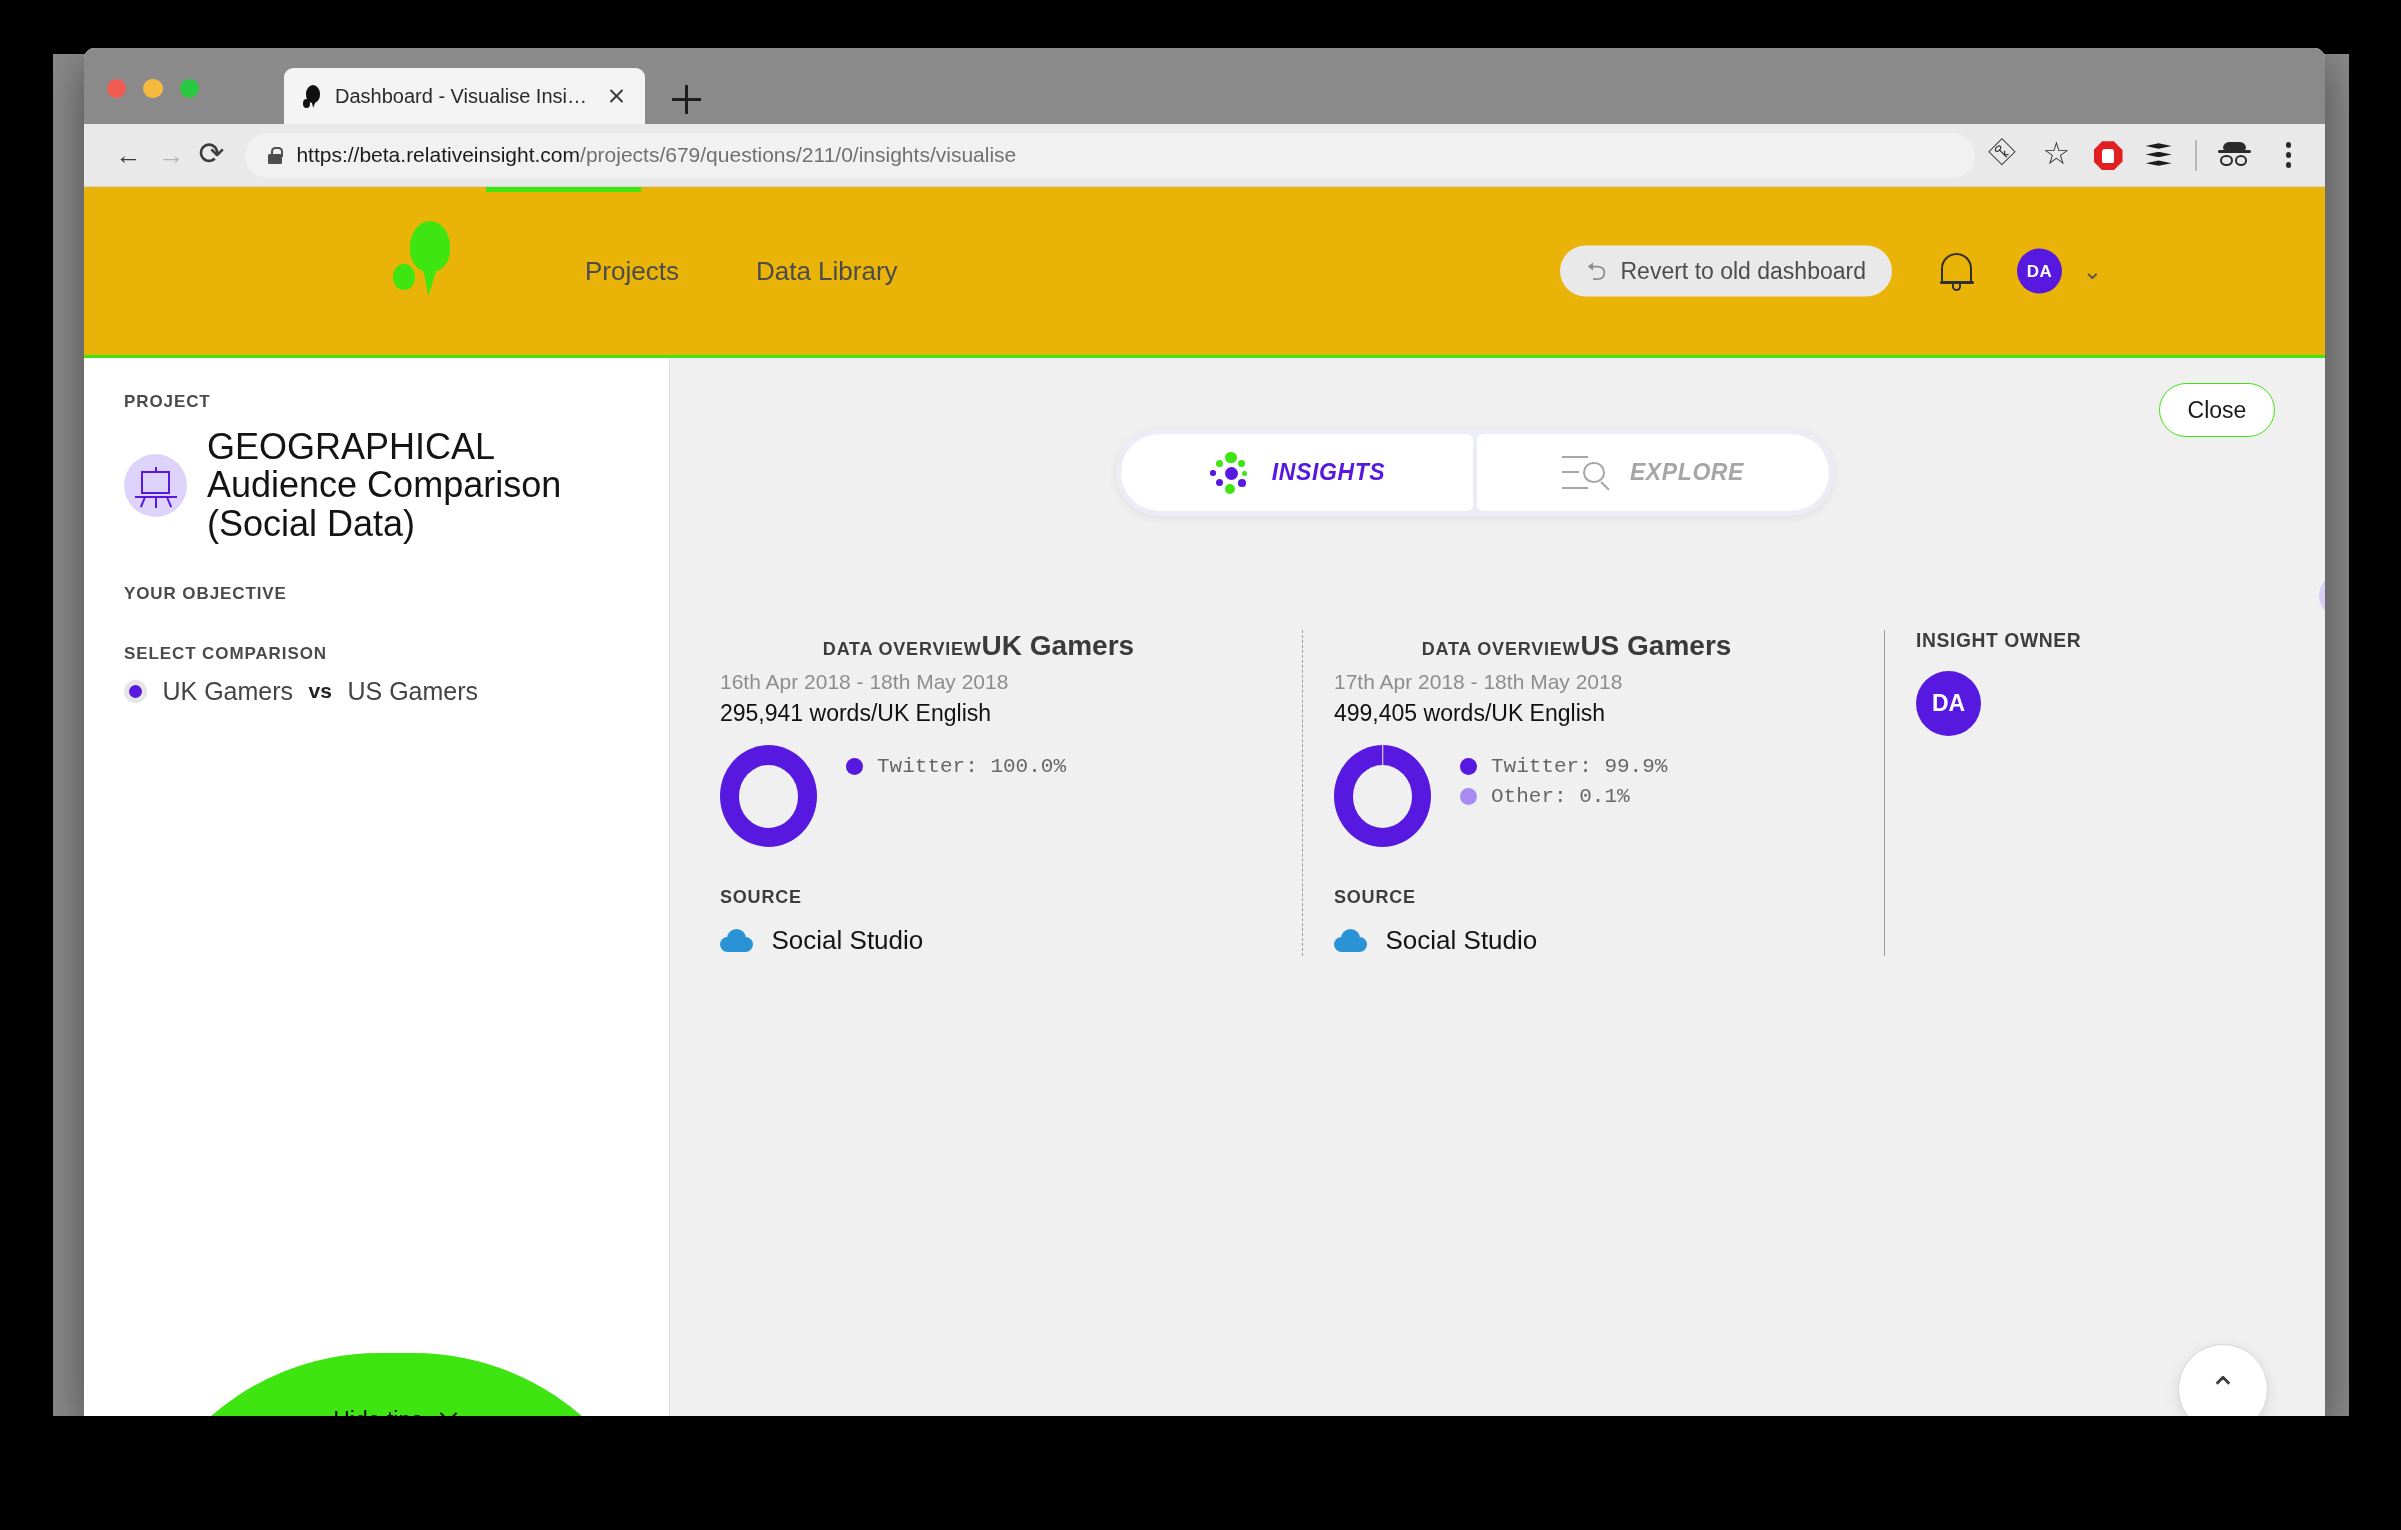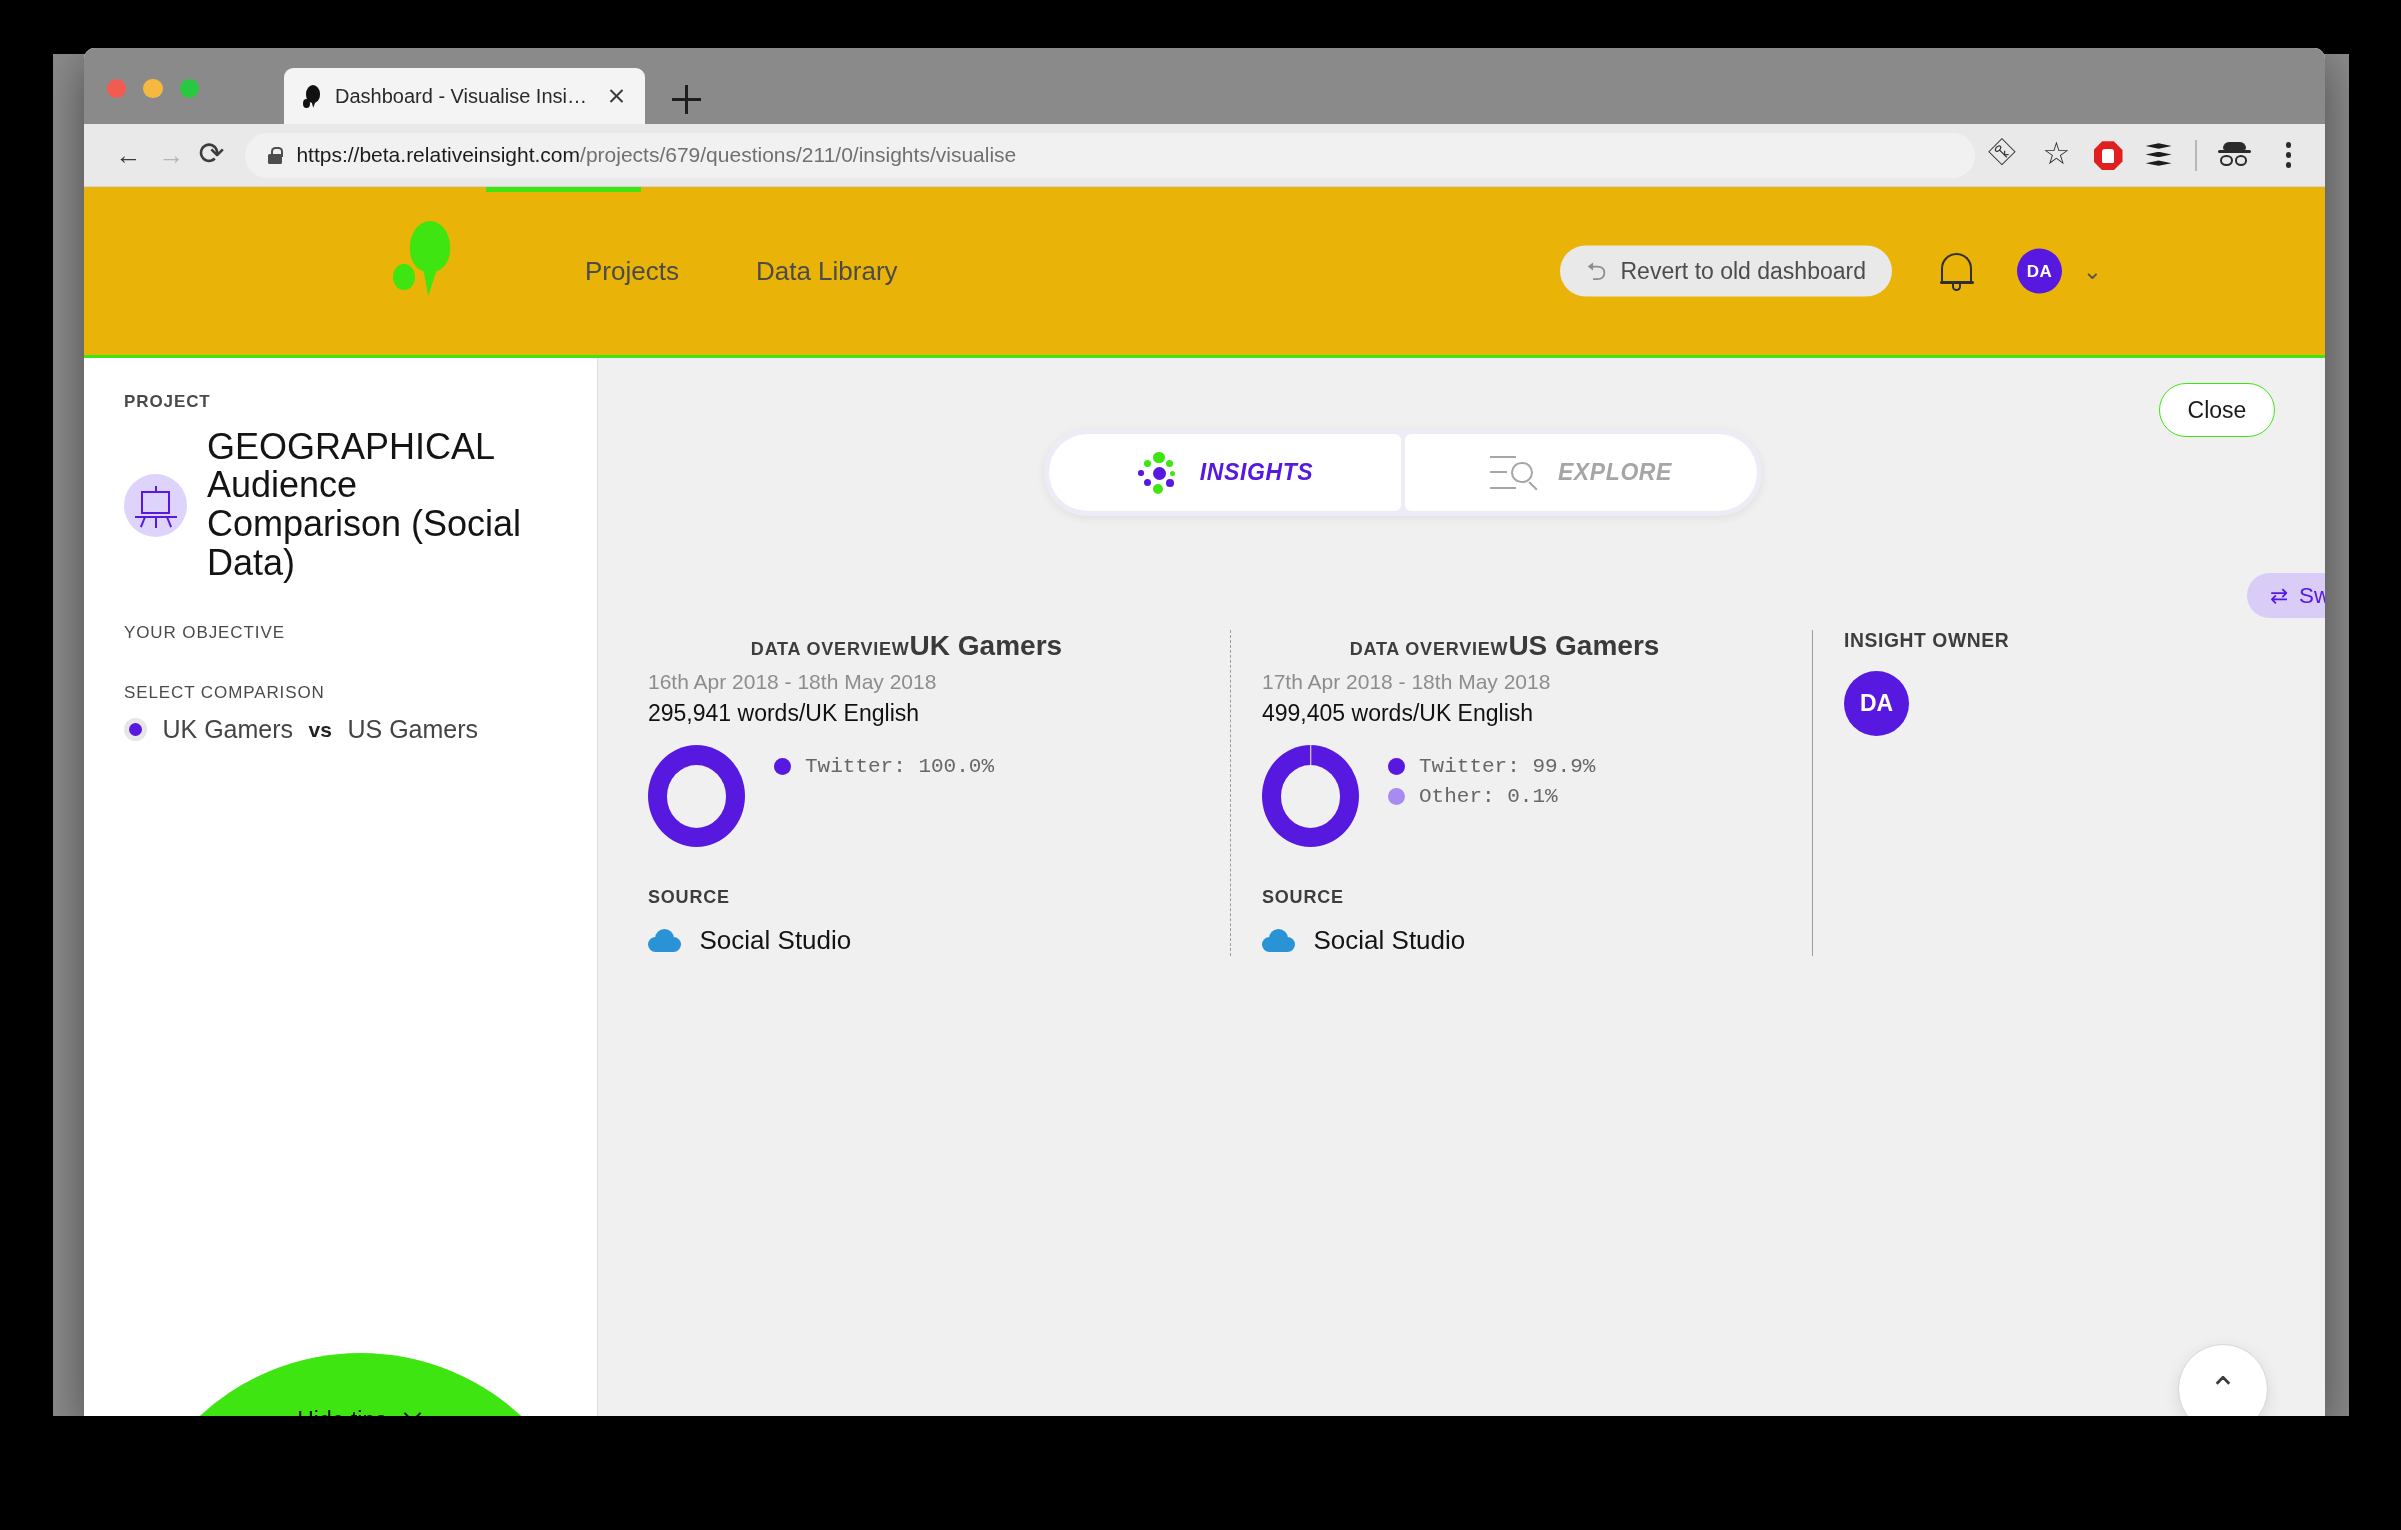--- a/index.html
+++ b/index.html
@@ -197,39 +197,39 @@
   .caret-down {
     position: absolute; right: 223px; top: 50%; transform: translateY(-50%);
     font-size: 23px; color: #555; cursor: pointer;
   }
 
   
   .body-split { display: flex; height: calc(100% - 152px); }
 
   
   .sidebar {
-    width: 514px; flex: none; background: #fff;
+    width: 586px; flex: none; background: #fff;
     border-right: 0.8px solid #dedede; position: relative; overflow: hidden;
   }
   .sb-pad { padding: 34px 40px 0 40px; }
   .kicker { font-size: 17px; font-weight: bold; letter-spacing: 0.9px; color: #4a4a4a; }
   .project-row { display: flex; align-items: center; gap: 20px; margin-top: 15.5px; }
   .project-icon {
     width: 63px; height: 63px; flex: none; border-radius: 50%; background: #ddd3fb;
     position: relative;
   }
   .pi-board { position:absolute; left:17px; top:17px; width:29px; height:23px; border:2px solid #5719e0; }
   .pi-pole  { position:absolute; left:31px; top:12.4px; width:2px; height:6.2px; background:#5719e0; }
   .pi-bar   { position:absolute; left:10.8px; top:42px; width:42px; height:2px; background:#5719e0; }
   .pi-l1    { position:absolute; left:20px; top:43px; width:2px; height:10.8px; background:#5719e0; transform: rotate(22deg); transform-origin: top; }
   .pi-l2    { position:absolute; left:31px; top:43px; width:2px; height:10.8px; background:#5719e0; }
   .pi-l3    { position:absolute; left:42px; top:43px; width:2px; height:10.8px; background:#5719e0; transform: rotate(-22deg); transform-origin: top; }
   .project-title { font-size: 36px; line-height: 1.08; color: #141414; font-weight: 400; }
 
-  .sec-label { font-size: 17px; font-weight: normal; letter-spacing: 0.9px; color: #4a4a4a; margin-top: 40px; }
+  .sec-label { font-size: 17px; font-weight: bold; letter-spacing: 0.9px; color: #4a4a4a; margin-top: 40px; }
   .objective { font-size: 25.5px; line-height: 1.42; color: #111; margin-top: 9.3px; }
   .objective .soft { color: #8c8c8c; }
   .comparison { display: flex; align-items: center; gap: 15.5px; margin-top: 12.4px; }
   .radio {
     width: 23px; height: 23px; border-radius: 50%; background: #e6e6e6;
     display: flex; align-items: center; justify-content: center; flex: none; cursor: pointer;
   }
   .radio i { width: 13px; height: 13px; border-radius: 50%; background: #5719e0; display:block; }
   .cmp-name { font-size: 25px; color: #444; }
   .cmp-vs { font-size: 21px; font-weight: bold; color: #222; }

